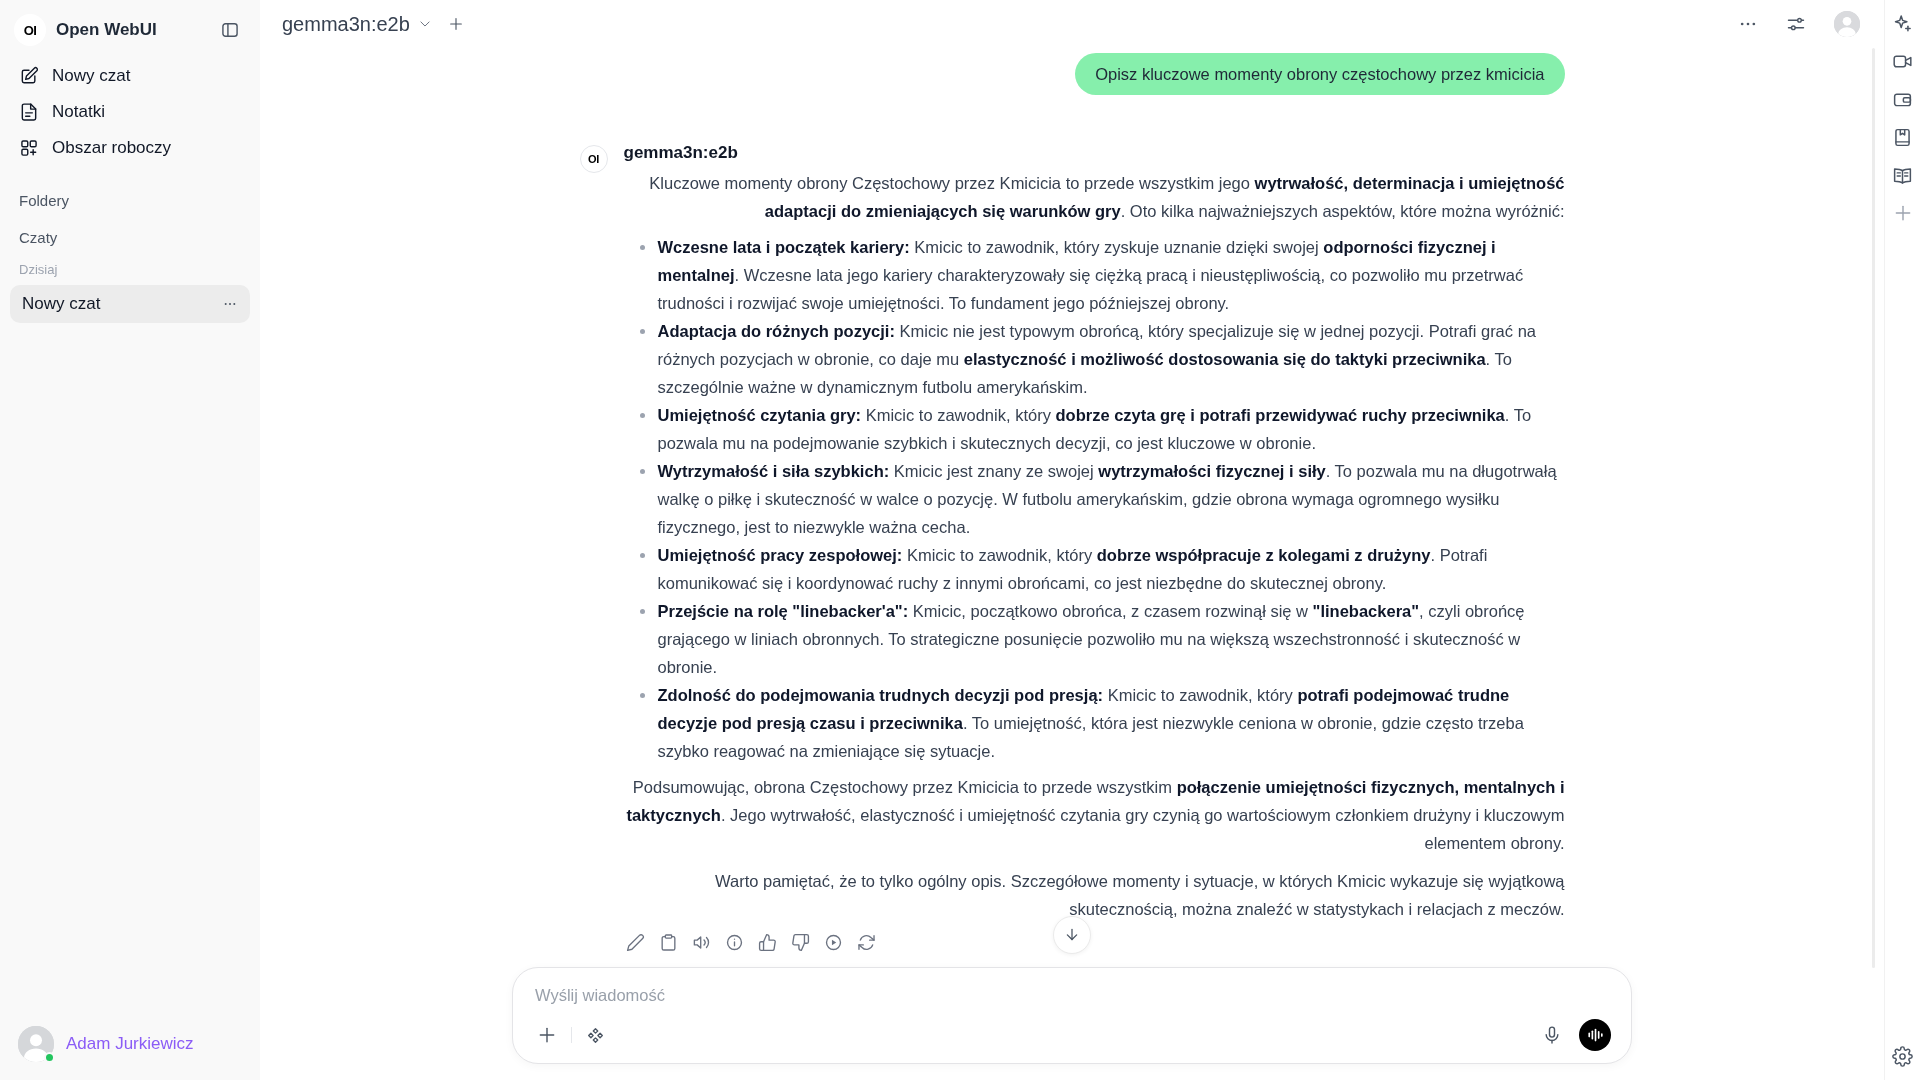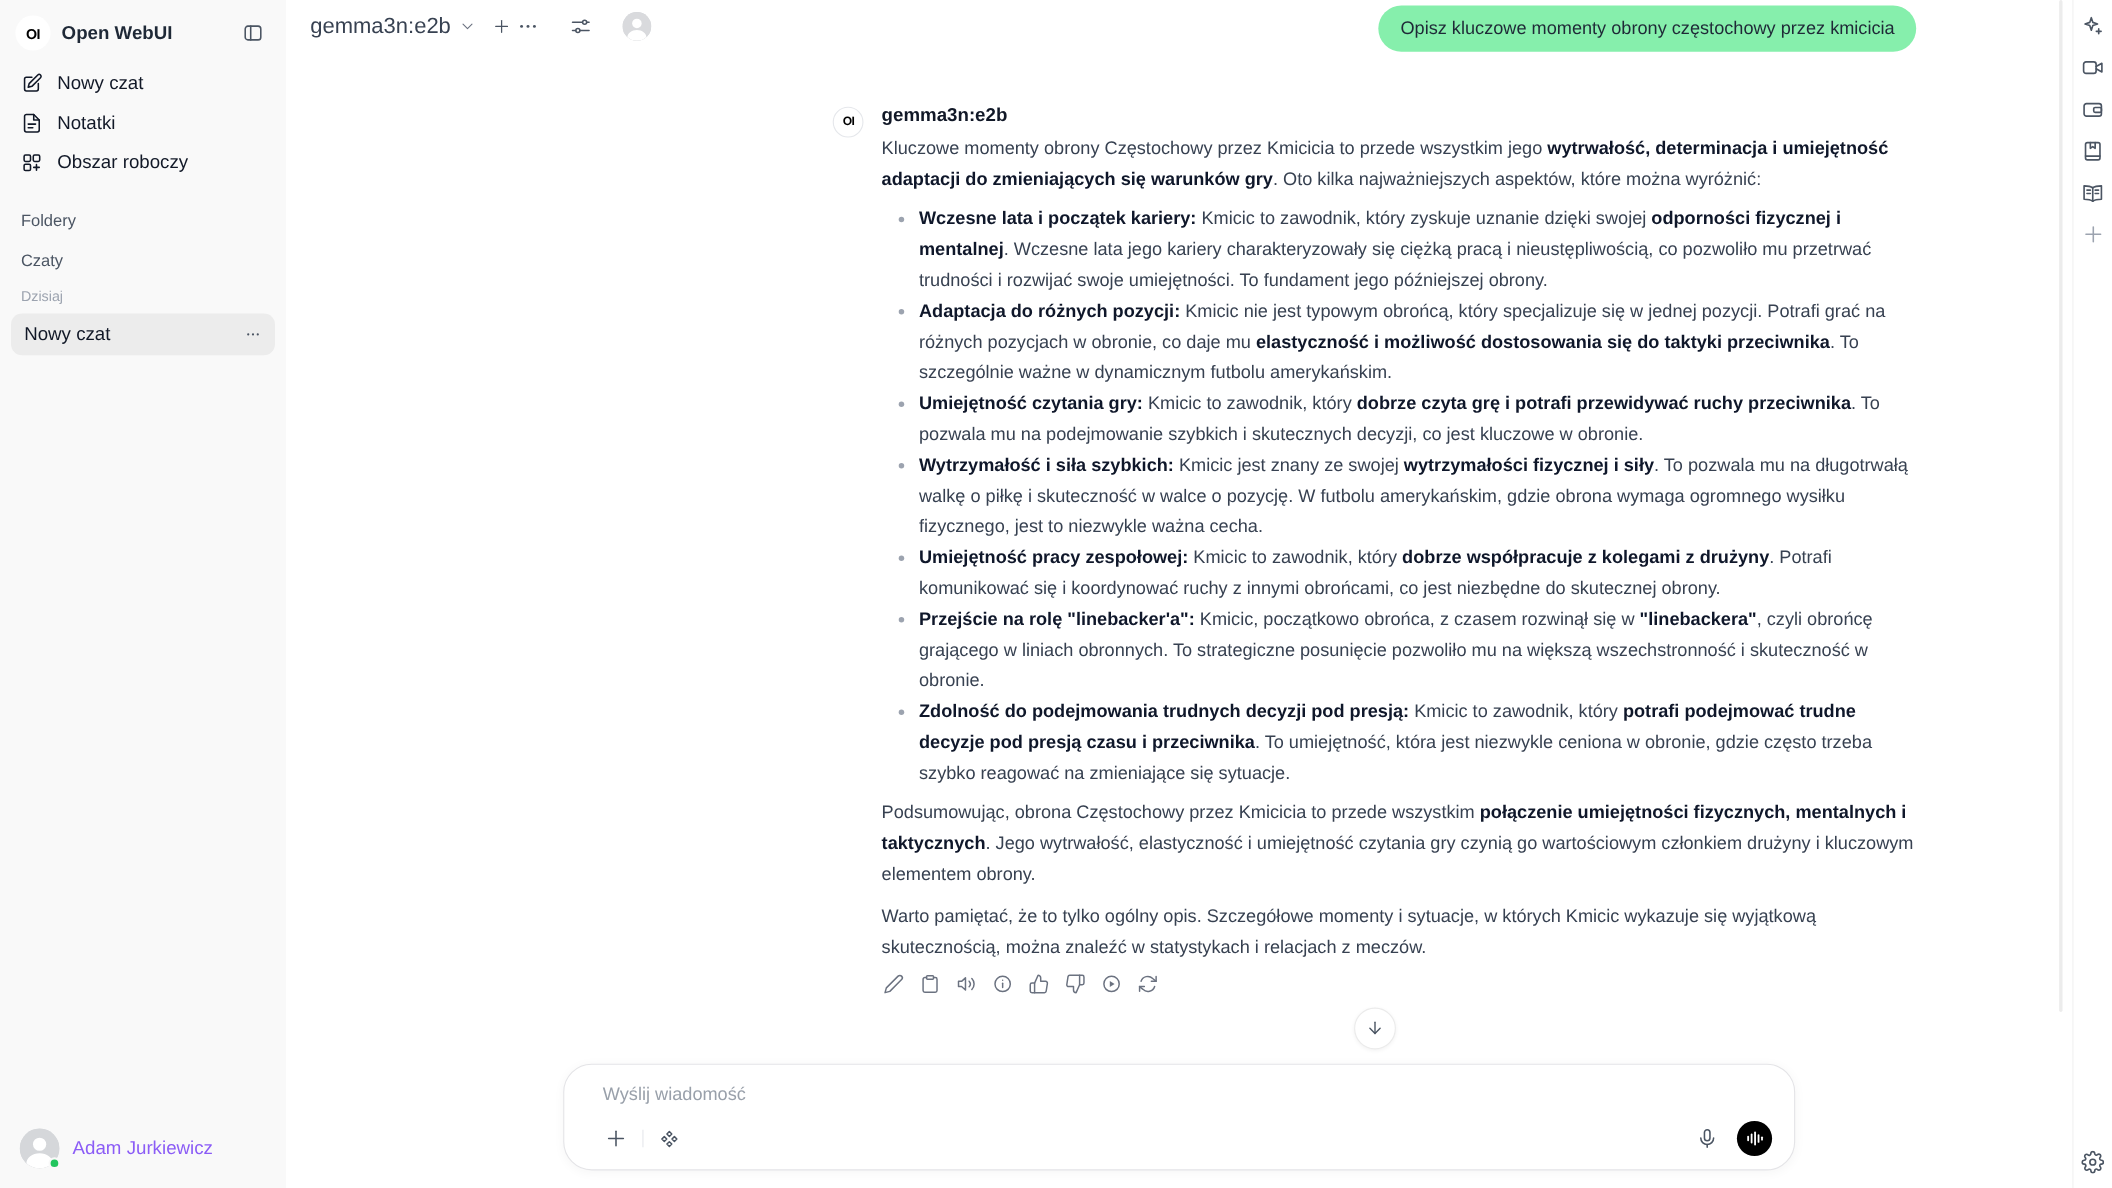--- a/index.html
+++ b/index.html
@@ -26,54 +26,54 @@
   .sb-sub { margin:16px 9px 0; font-size:13px; color:#9ca3af; font-weight:500; }
   .chat-pill { margin-top:8px; height:38px; background:#ececec; border-radius:10px; display:flex; align-items:center; justify-content:space-between; padding:0 10px 0 12px; font-size:17px; color:#111827; cursor:pointer; }
   .pill-menu { color:#4b5563; background:none; border:none; cursor:pointer; padding:2px; }
   .sb-user { position:absolute; left:10px; right:10px; bottom:12px; display:flex; align-items:center; gap:12px; padding:6px 8px; border-radius:10px; cursor:pointer; }
   .avatar { width:36px; height:36px; border-radius:50%; background:#d5d7da; position:relative; overflow:visible; flex:none; display:flex; align-items:center; justify-content:center; }
   .avatar svg { width:100%; height:100%; border-radius:50%; }
   .online-dot { position:absolute; right:-1px; bottom:-1px; width:11px; height:11px; border-radius:50%; background:#22c55e; border:2px solid #f9f9f9; }
   .sb-user-name { font-size:17px; font-weight:500; color:#8b5cf6; }
 
   
-  .main { flex:1; position:relative; display:flex; flex-direction:row; height:1080px; }
+  .main { flex:1; position:relative; display:flex; flex-direction:column; height:1080px; }
   .main-header { height:48px; display:flex; align-items:center; padding:0 22px 0 20px; flex:none; }
   .model-select { display:flex; align-items:center; gap:8px; background:none; border:none; cursor:pointer; color:#374151; font-size:20px; font-weight:500; padding:4px 2px; border-radius:8px; }
   .model-chevron { color:#6b7280; }
   .new-chat-plus { margin-left:10px; background:none; border:none; color:#4b5563; cursor:pointer; padding:4px; border-radius:8px; }
   .header-right { margin-left:auto; display:flex; align-items:center; gap:24px; color:#4b5563; }
   .hbtn { background:none; border:none; color:#4b5563; cursor:pointer; padding:2px; border-radius:8px; }
   .header-avatar { width:26px; height:26px; }
 
   .messages { flex:1; position:relative; overflow:hidden; }
   .column { width:985px; margin:0 auto; padding-top:5px; }
   .user-row { display:flex; justify-content:flex-end; }
   .user-bubble { max-width:80%; background:#86efac; border-radius:22px; padding:9px 20px; font-size:16.5px; line-height:24px; color:#1f2937; }
 
   .assistant-row { display:flex; gap:16px; margin-top:48px; }
   .assistant-avatar { width:28px; height:28px; border-radius:50%; background:#fff; border:1px solid #e5e7eb; display:flex; align-items:center; justify-content:center; font-weight:800; font-size:11px; letter-spacing:-0.4px; color:#000; flex:none; margin-top:2px; }
   .assistant-content { flex:1; min-width:0; }
   .assistant-name { font-size:17px; font-weight:700; color:#111827; margin-bottom:6px; }
   .message-body { font-size:16.5px; line-height:28px; color:#374151; }
-  .message-body p { margin:0 0 8px; }
+  .message-body p { margin:0 0 8px;text-align:right; }
   .message-body p + p { margin-top:10px; }
   .message-body strong { font-weight:700; color:#0f172a; }
   .message-body ul { list-style:none; margin:0 0 8px; }
   .message-body li { position:relative; padding-left:34px; }
   .message-body li::before { content:""; position:absolute; left:16px; top:12px; width:5px; height:5px; border-radius:50%; background:#9ca3af; }
 
   .actions-row { display:flex; align-items:center; gap:10px; margin-top:6px; color:#6b7280; }
   .action-btn { background:none; border:none; color:#6b7280; cursor:pointer; padding:2px; border-radius:6px; }
 
   .scroll-thumb { position:absolute; top:0; right:9px; width:3px; height:920px; background:#ececec; border-radius:3px; }
   .scroll-down { position:absolute; left:50%; transform:translateX(-50%); bottom:126px; width:38px; height:38px; border-radius:50%; background:#fff; border:1px solid #ebebeb; box-shadow:0 1px 4px rgba(0,0,0,0.06); display:flex; align-items:center; justify-content:center; color:#4b5563; cursor:pointer; }
 
   
-  .composer { position:absolute; left:50%; transform:translateX(-50%); bottom:16px; width:1120px; height:97px; background:#fff; border:1px solid #e4e4e7; border-radius:26px; box-shadow:0 2px 10px rgba(0,0,0,0.04); padding:17px 20px 12px 35px; display:flex; flex-direction:column; justify-content:space-between; }
+  .composer { position:absolute; left:50%; transform:translateX(-50%); bottom:16px; width:1120px; height:97px; background:#fff; border:1px solid #e4e4e7; border-radius:26px; box-shadow:0 2px 10px rgba(0,0,0,0.04); padding:17px 20px 12px 22px; display:flex; flex-direction:column; justify-content:space-between; }
   .composer-input { font-size:16.5px; color:#99a0aa; line-height:20px; outline:none; }
   .composer-bottom { display:flex; align-items:center; }
   .cbtn { background:none; border:none; color:#4b5563; cursor:pointer; padding:2px; border-radius:8px; }
   .cdivider { width:1px; height:16px; background:#e5e7eb; margin:0 12px; }
   .composer-right { margin-left:auto; display:flex; align-items:center; gap:15px; }
   .voice-btn { width:32px; height:32px; border-radius:50%; background:#000; border:none; cursor:pointer; display:flex; align-items:center; justify-content:center; color:#fff; }
 
   
   .rail { width:36px; height:1080px; flex:none; border-left:1px solid #f1f1f1; display:flex; flex-direction:column; align-items:center; padding:12px 0 12px; gap:15px; background:#fff; }
   .rail-btn { background:none; border:none; color:#4b5563; cursor:pointer; padding:1px; border-radius:6px; }

